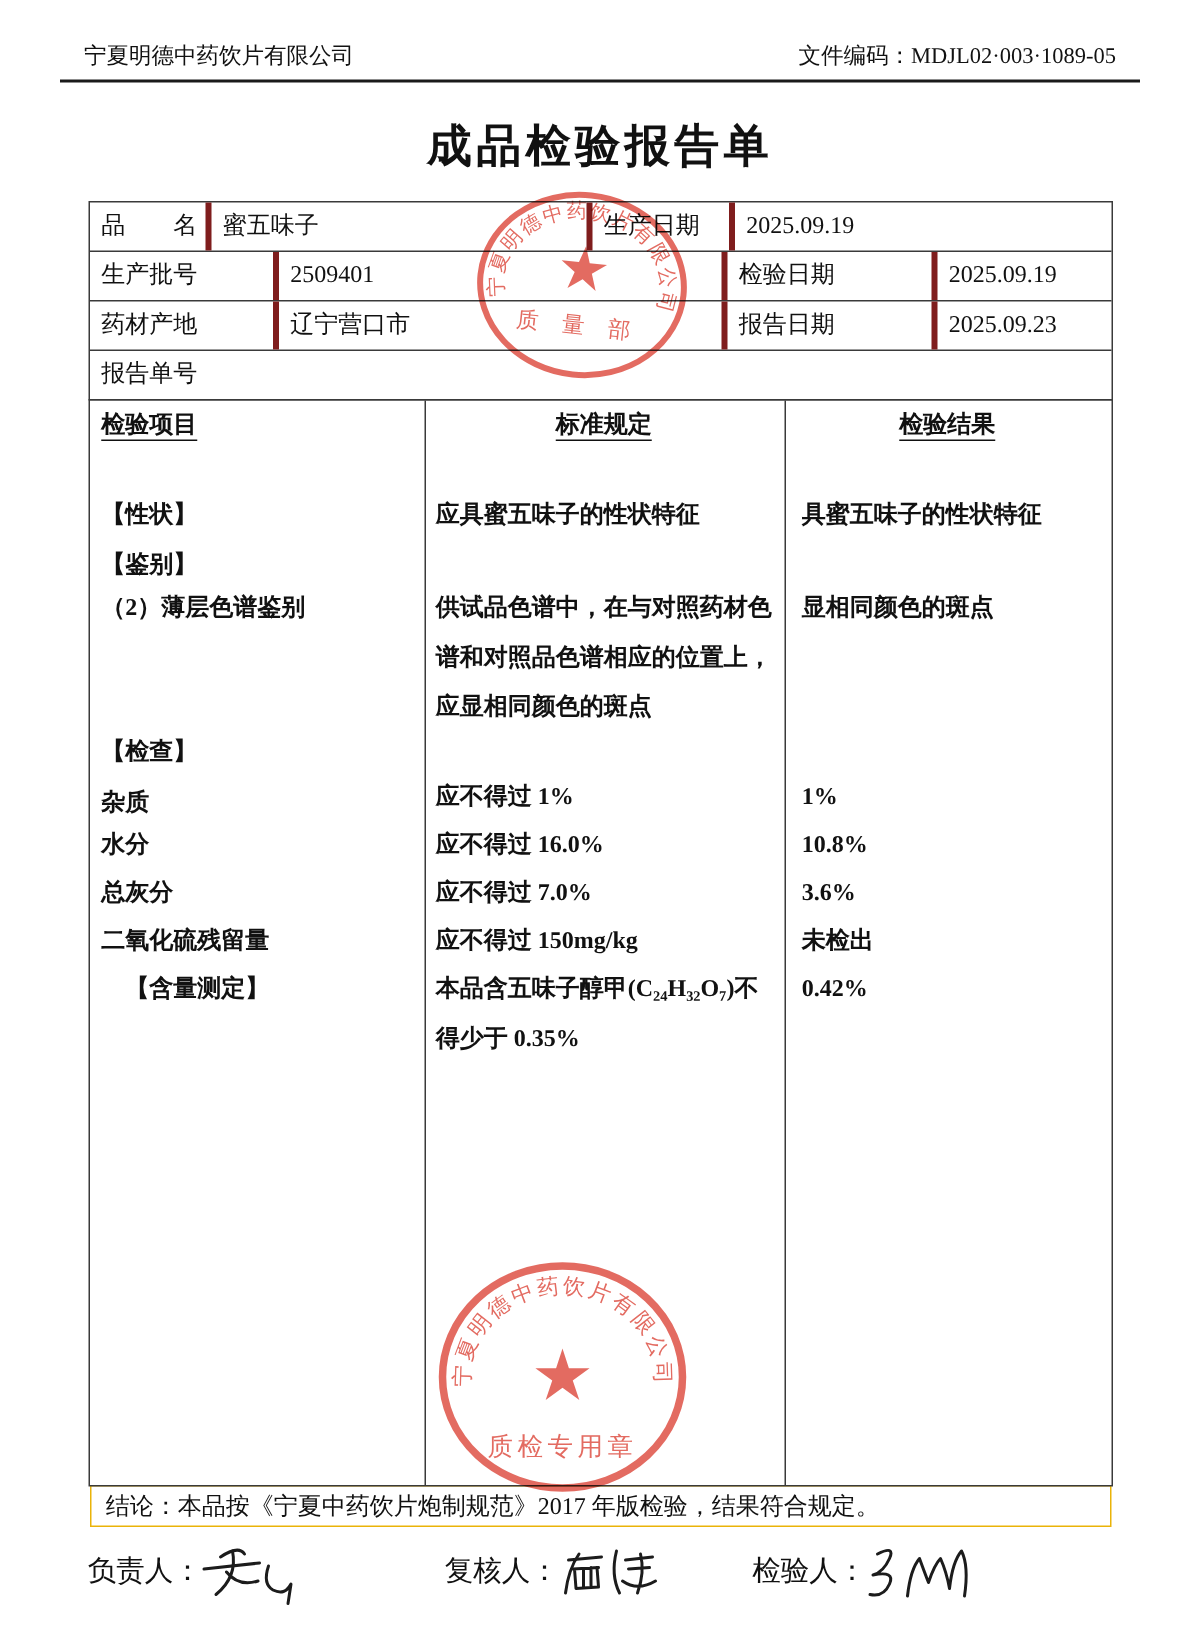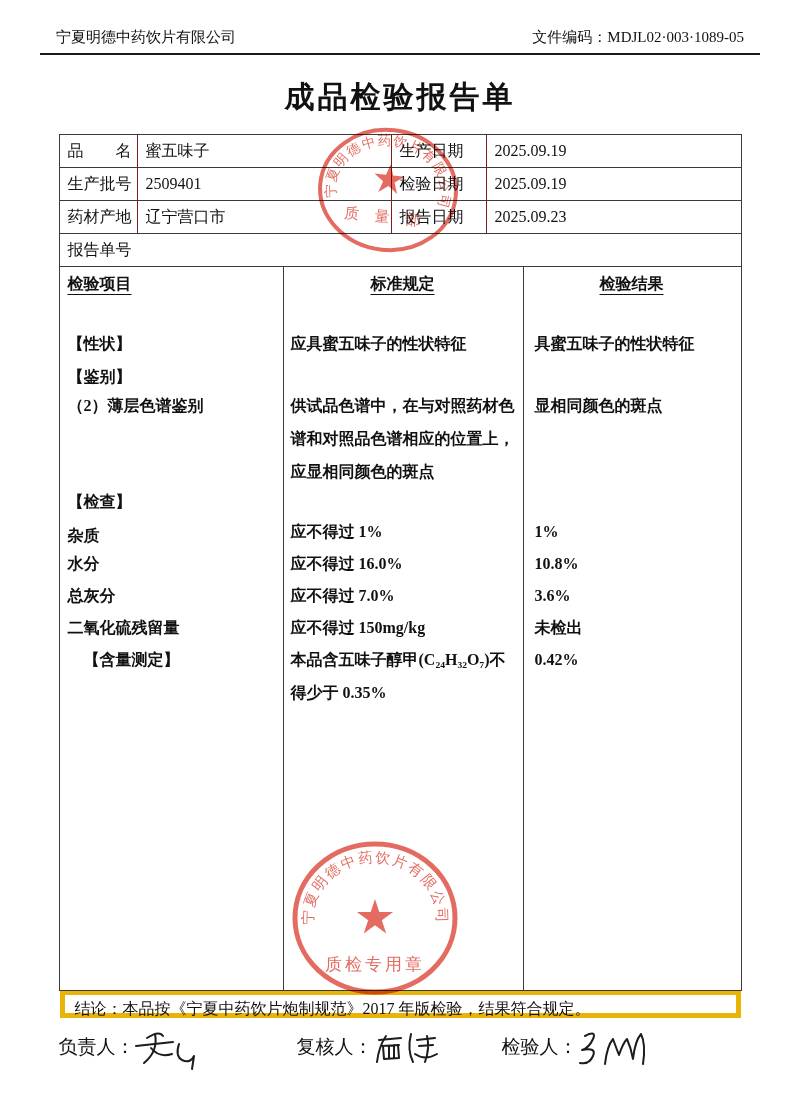--- a/index.html
+++ b/index.html
@@ -14,35 +14,35 @@
     margin:0 40px; padding:28px 16px 6px 16px;
     border-bottom:2px solid #1a1a1a; font-size:15px;
   }
   .title {
     margin:22px 0 0 0; text-align:center;
     font-size:30px; font-weight:bold; letter-spacing:3px;
   }
   .info-table { width:681px; margin:16px auto 0 auto; border:1px solid #3a3a3a; font-size:16px; }
   .ir { display:grid; grid-template-columns:77px 254px 95px 255px; height:32px; line-height:31px; }
   .ir.last { grid-template-columns:331px 350px; }
-  .ir + .ir { border-top:1px solid #3a3a3a; }
+  .ir + .ir { border-top:1px solid #3a3a3a;gap:45px; }
   .ic { padding-left:8px; overflow:hidden; white-space:nowrap; }
-  .ic + .ic { border-left:1px solid #7f1d1d; }
+  .ic + .ic { border-left:4px solid #7f1d1d; }
   .main-table {
     position:relative; width:681px; height:723px; margin:-1px auto 0 auto;
     border:1px solid #3a3a3a; font-size:16px;font-weight:bold;
   }
   .vline { position:absolute; top:0; bottom:0; width:0; border-left:1px solid #3a3a3a; }
   .ln { position:absolute; line-height:22px; white-space:nowrap; }
   .wrap { white-space:normal; line-height:33px; }
   .hd { text-decoration:underline; text-underline-offset:5px; }
   .ctr { text-align:center; }
   .conclusion {
     width:681px; margin:-1px auto 0 auto; height:28px; line-height:27px;
-    border:5px solid #eab308; box-sizing:border-box; padding-left:10px; font-size:16px;
+    border:1px solid #eab308; box-sizing:border-box; padding-left:10px; font-size:16px;
   }
   .signatures { position:relative; width:683px; margin:8px auto 0 auto; height:62px; font-size:19px; }
   .sig-label { position:absolute; top:8px; }
   .sig-svg { position:absolute; top:0; }
   .sig-svg path { fill:none; stroke:#1c1c1c; stroke-width:2; stroke-linecap:round; stroke-linejoin:round; }
   .stamp { position:absolute; pointer-events:none; opacity:0.82; mix-blend-mode:multiply; }
 </style>
 </head>
 <body>
 

